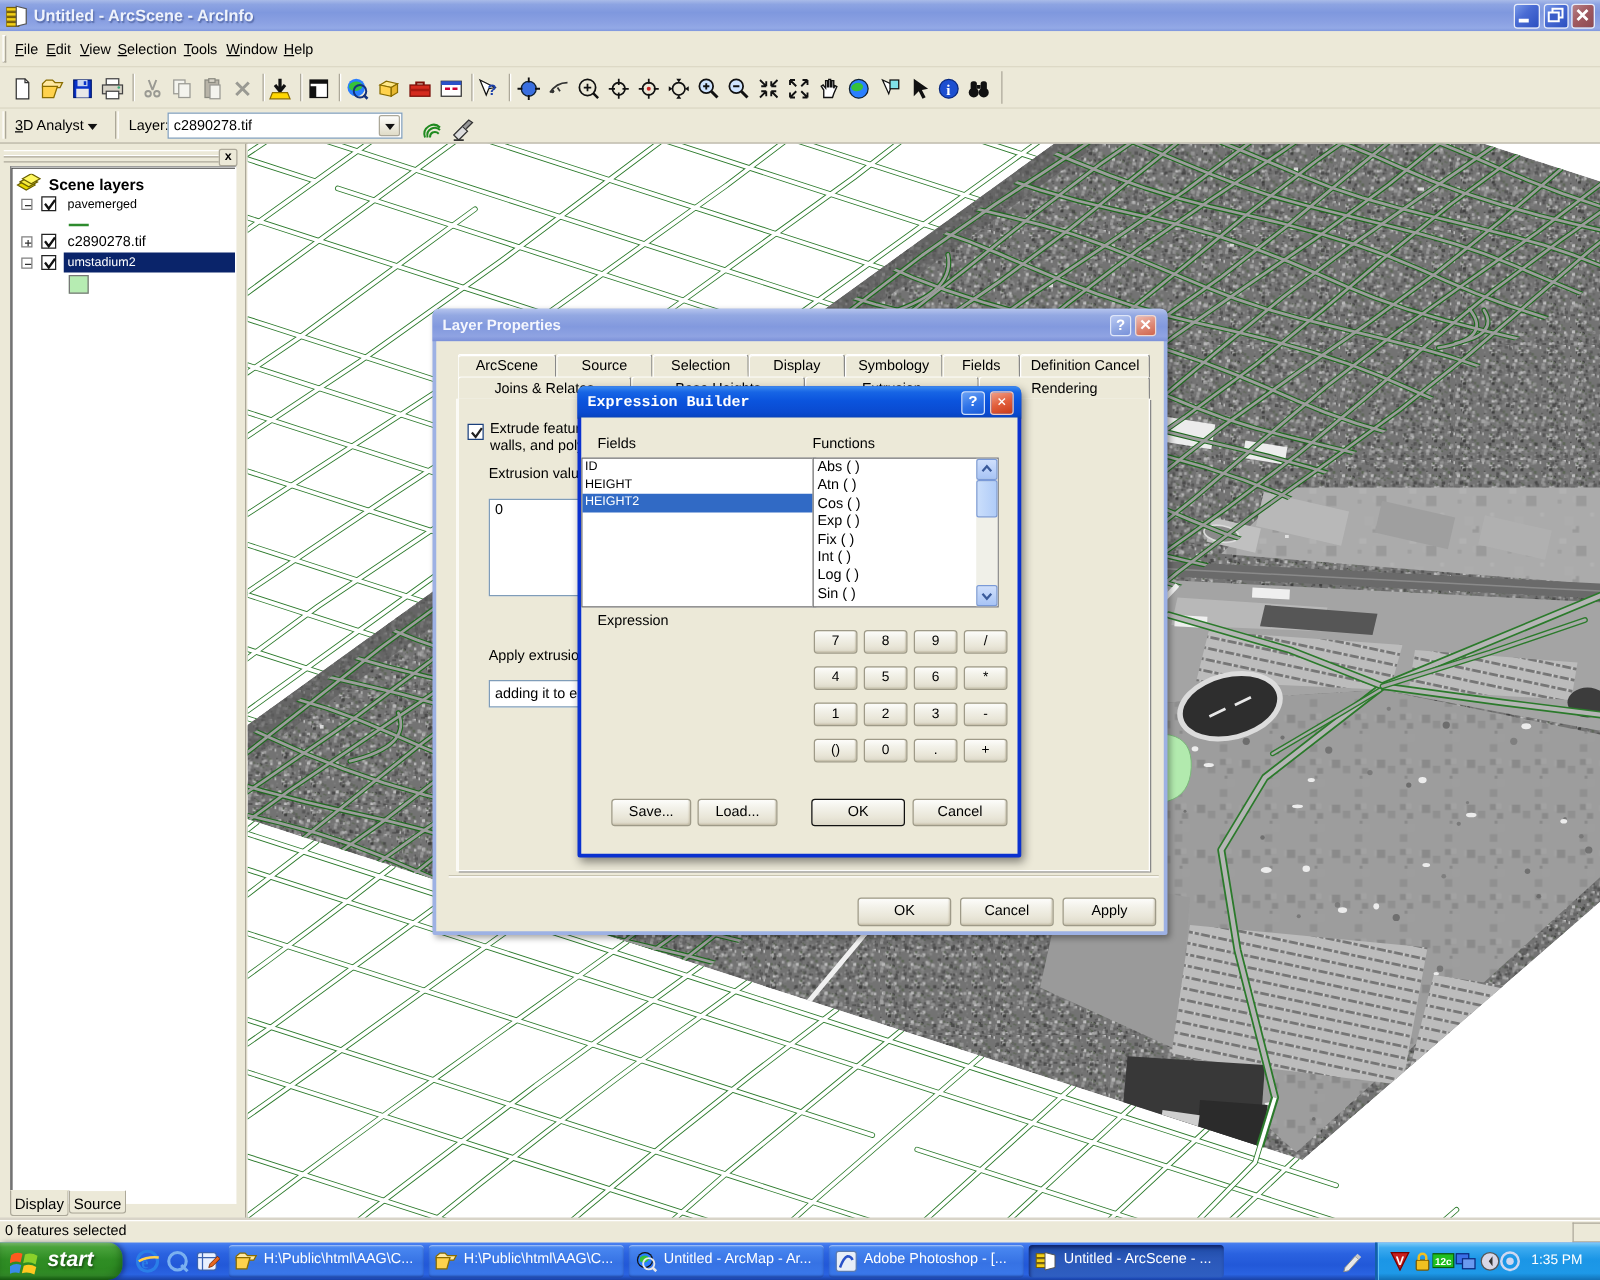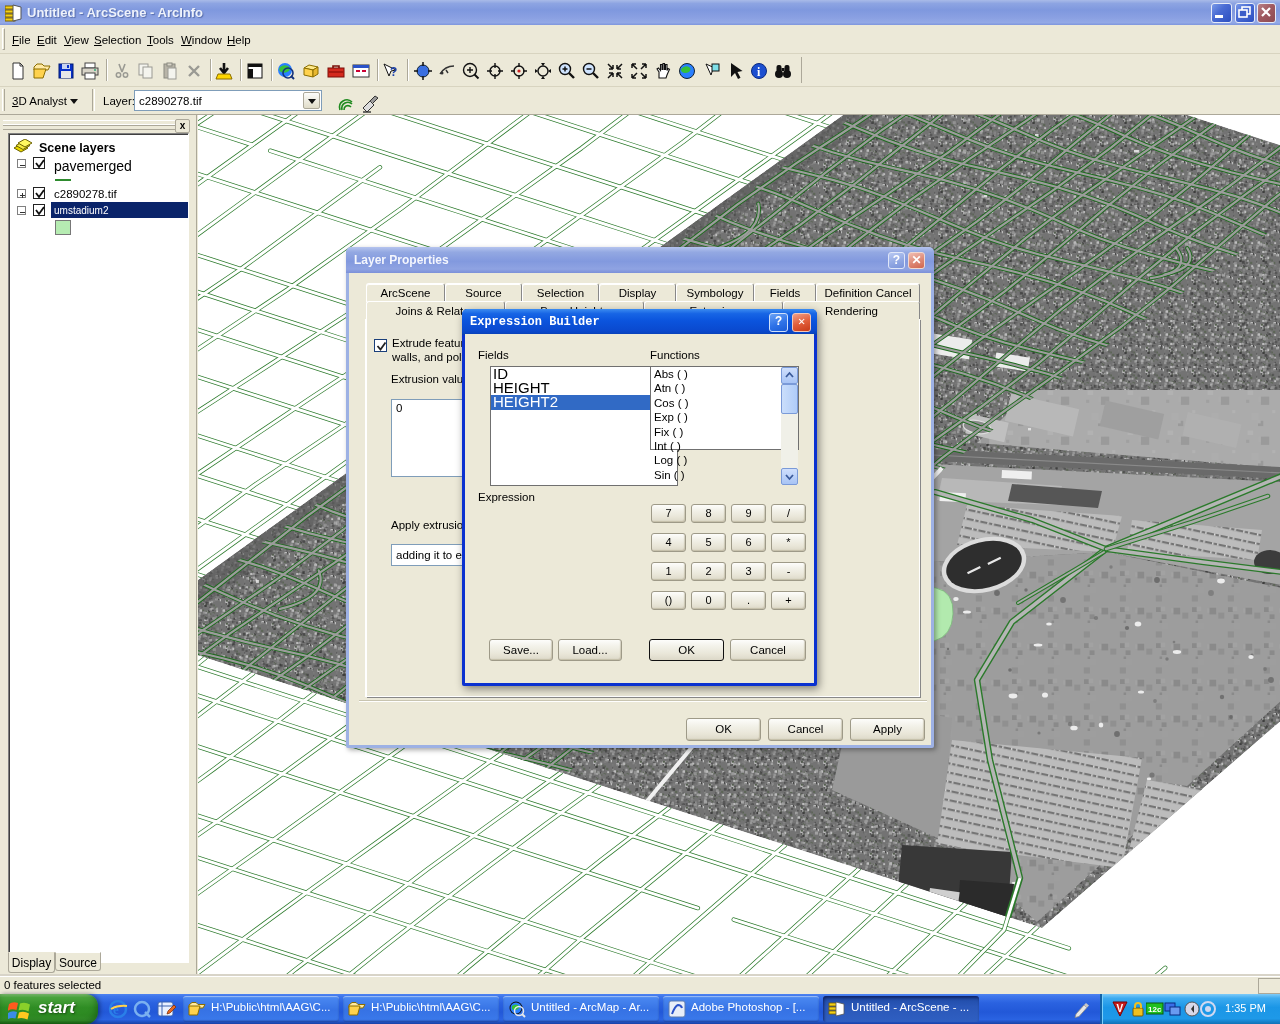--- a/index.html
+++ b/index.html
@@ -281,21 +281,21 @@
         <path d="M3 6.5 l7 -4 l7 4 l-7 4 Z" fill="#f6ec40" stroke="#6a6000"></path>
         <path d="M5 4 l7 -4 l7 4 l-7 4 Z" fill="#fff860" stroke="#6a6000"></path>
       </svg>
 <span style="position:absolute;left:30px;top:7px;font-weight:bold;font-size:12.5px">Scene layers</span>
 <div style="position:absolute;left:8px;top:25px;width:9px;height:9px;border:1px solid #808080;background:#fff"><svg width="9" height="9">
           <path d="M2 4.5 h5 " stroke="#333"></path>
         </svg></div>
 <div style="position:absolute;left:24px;top:23px;width:12px;height:12px;border:1px solid #222;background:#fff"><svg width="12" height="12">
           <path d="M2 5 l3 4 l5 -7" stroke="#111" stroke-width="1.8" fill="none"></path>
         </svg></div>
-<span style="position:absolute;left:45px;top:24px;font-size:14px">pavemerged</span>
+<span style="position:absolute;left:45px;top:24px;font-size:10px">pavemerged</span>
 <div style="position:absolute;left:46px;top:45px;width:16px;height:2px;background:#2e8b2e"></div>
 <div style="position:absolute;left:8px;top:55px;width:9px;height:9px;border:1px solid #808080;background:#fff"><svg width="9" height="9">
           <path d="M2 4.5 h5 M4.5 2 v5" stroke="#333"></path>
         </svg></div>
 <div style="position:absolute;left:24px;top:53px;width:12px;height:12px;border:1px solid #222;background:#fff"><svg width="12" height="12">
           <path d="M2 5 l3 4 l5 -7" stroke="#111" stroke-width="1.8" fill="none"></path>
         </svg></div>
 <span style="position:absolute;left:45px;top:54px;font-size:11.5px">c2890278.tif</span>
 <div style="position:absolute;left:8px;top:72px;width:9px;height:9px;border:1px solid #808080;background:#fff"><svg width="9" height="9">
           <path d="M2 4.5 h5 " stroke="#333"></path>
@@ -1095,27 +1095,27 @@
 </div>
 </div>
 <div class="dlg" id="eb" style="left:462px;top:309px;width:355px;height:377px">
 <div class="xpframe" style="background:#0a31d0;border-radius:6px 6px 2px 2px;box-shadow:2px 3px 8px rgba(0,0,0,.45)"></div>
 <div class="xptitle" style="background:linear-gradient(180deg,#3c8cf0 0%,#1765e5 18%,#0b54dd 45%,#0a4ad0 80%,#0845c4 92%,#0a3da8 100%);font-family:Liberation Mono, monospace;">Expression Builder
  <div class="xpbtn" style="right:29px;background:linear-gradient(160deg,#6aa2f5,#2f73e8 55%,#1a5cd8);border-color:#cfe0fa">?</div>
  <div class="xpbtn" style="right:6px;background:linear-gradient(160deg,#f0a088,#e25f3c 50%,#c83a18);border-color:#f4c8b8">✕</div>
 </div>
 <div class="dlgbody" style="top:25px">
   <span style="position:absolute;left:13px;top:15px;font-size:11.5px">Fields</span>
-  <div class="tb" style="left:25px;top:32px;width:188px;height:120px;font-size:15px;line-height:14.2px;border-color:#707070">
+  <div class="tb" style="left:0;top:32px;width:188px;height:120px;font-size:10px;line-height:14.2px;border-color:#707070">
     <div style="padding:0 2px">ID</div>
     <div style="padding:0 2px">HEIGHT</div>
     <div style="background:#316ac5;color:#fff;padding:0 2px">HEIGHT2</div>
   </div>
   <span style="position:absolute;left:185px;top:15px;font-size:11.5px">Functions</span>
-  <div class="tb" style="left:185px;top:32px;width:149px;height:84px;font-size:11.5px;line-height:14.4px;border-color:#707070">
+  <div class="tb" style="left:185px;top:32px;width:149px;height:120px;font-size:11.5px;line-height:14.4px;border-color:#707070">
     <div style="padding:0 3px">Abs ( )</div>
         <div style="padding:0 3px">Atn ( )</div>
     <div style="padding:0 3px">Cos ( )</div>
         <div style="padding:0 3px">Exp ( )</div>
     <div style="padding:0 3px">Fix ( )</div>
         <div style="padding:0 3px">Int ( )</div>
     <div style="padding:0 3px">Log ( )</div>
         <div style="padding:0 3px">Sin ( )</div>
     <div style="position:absolute;right:0;top:0;width:17px;height:118px;background:#f0f0e8">
           <div style="position:absolute;top:0;width:17px;height:17px;background:linear-gradient(180deg,#cfdffc,#a8c4f5);border:1px solid #7a9ad8;border-radius:2px"><svg width="15" height="15">

